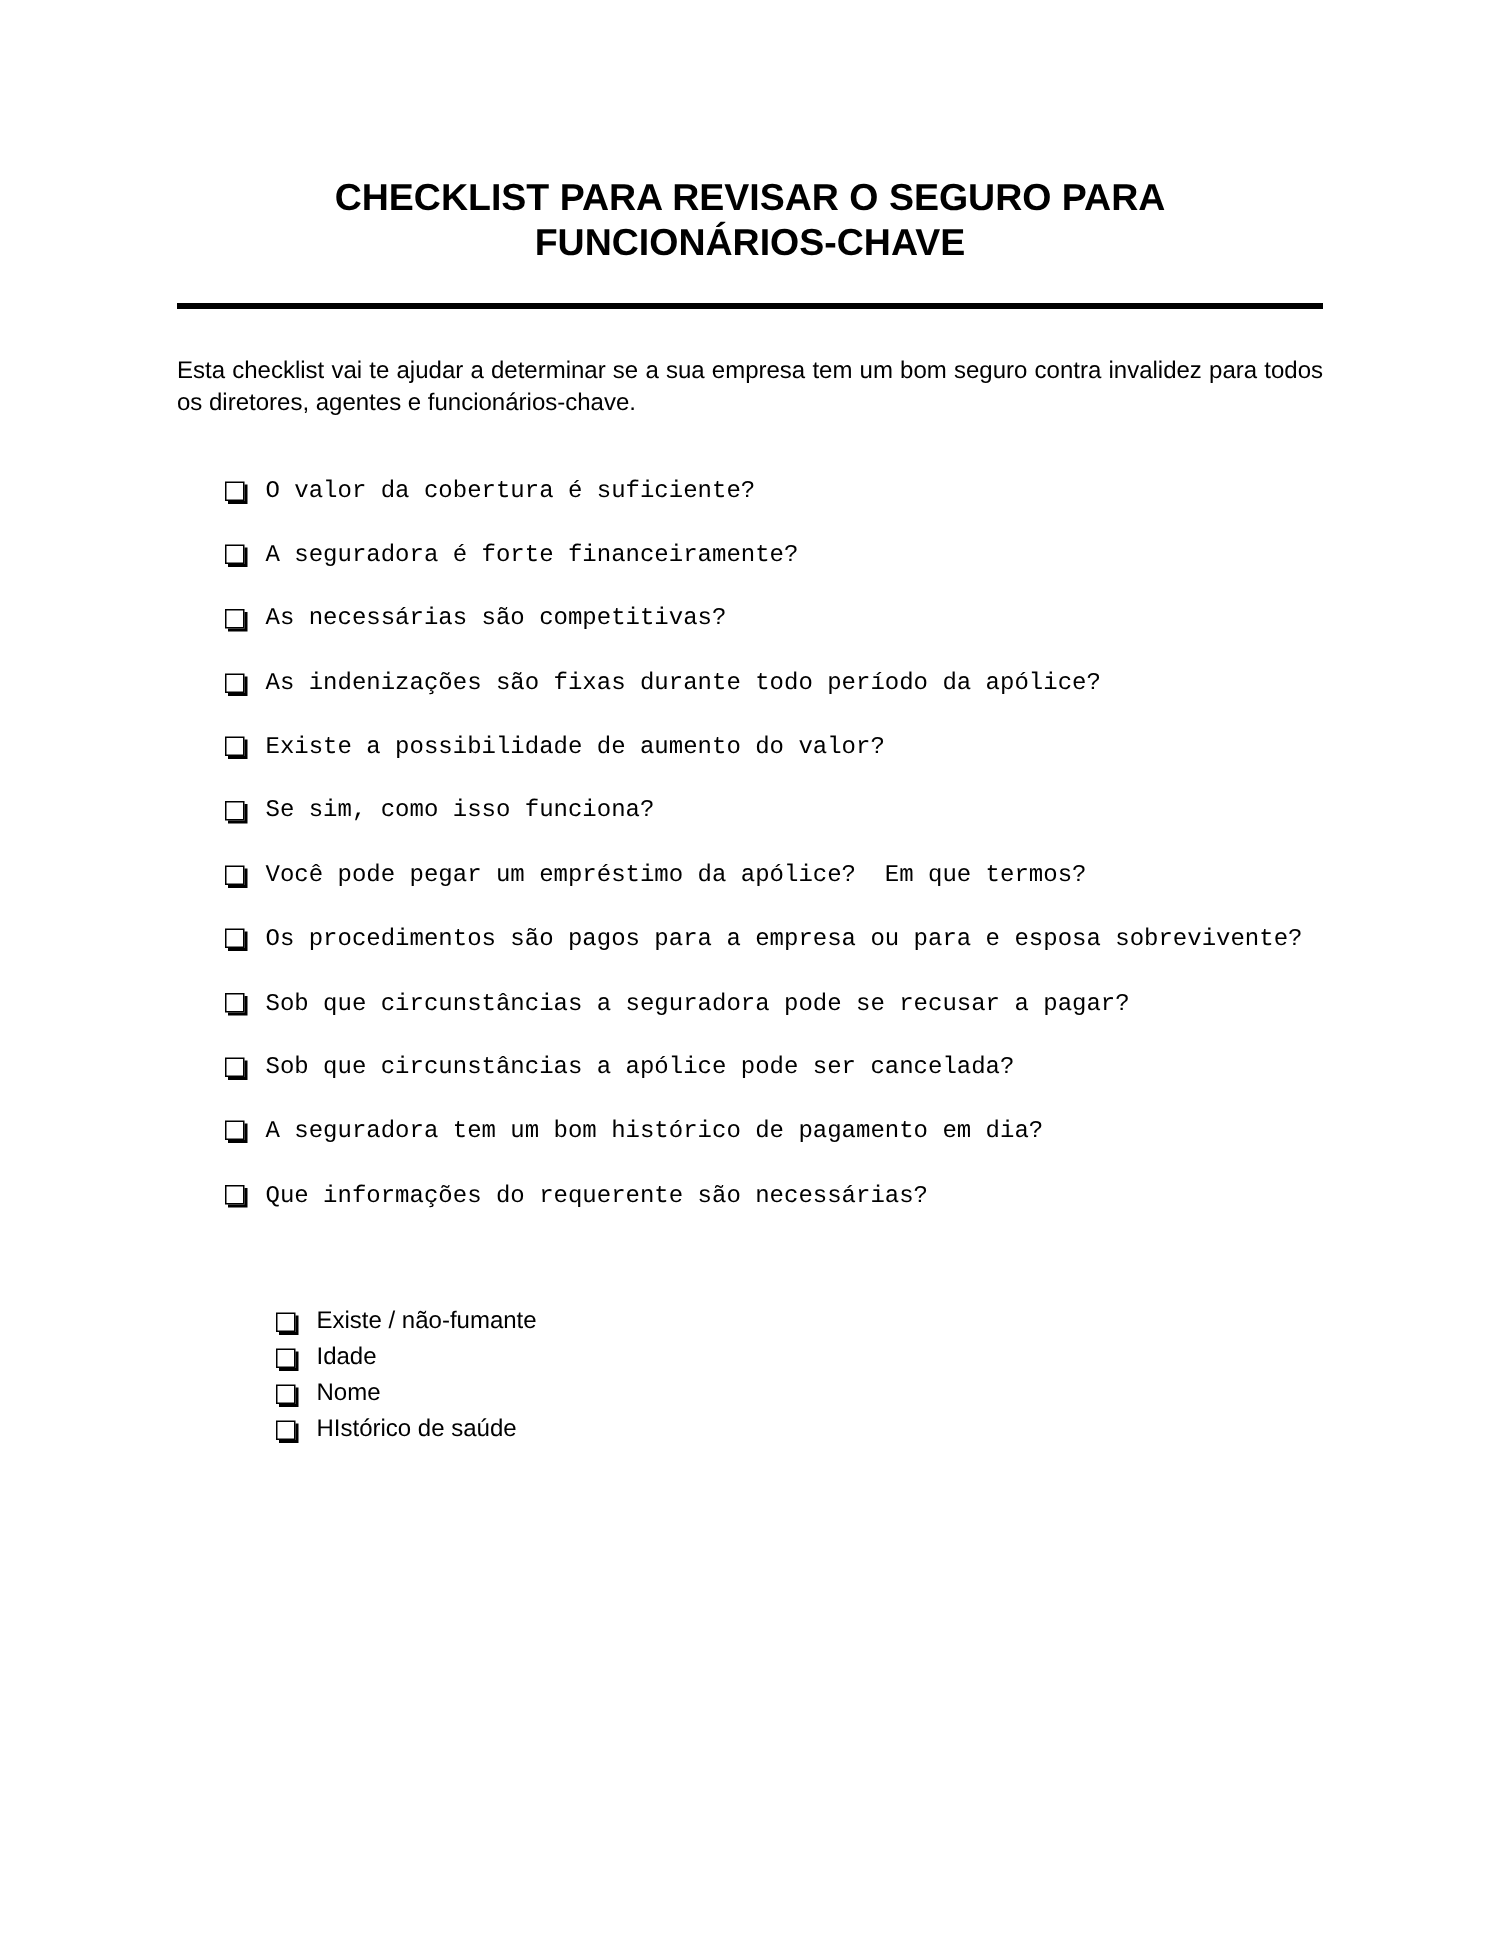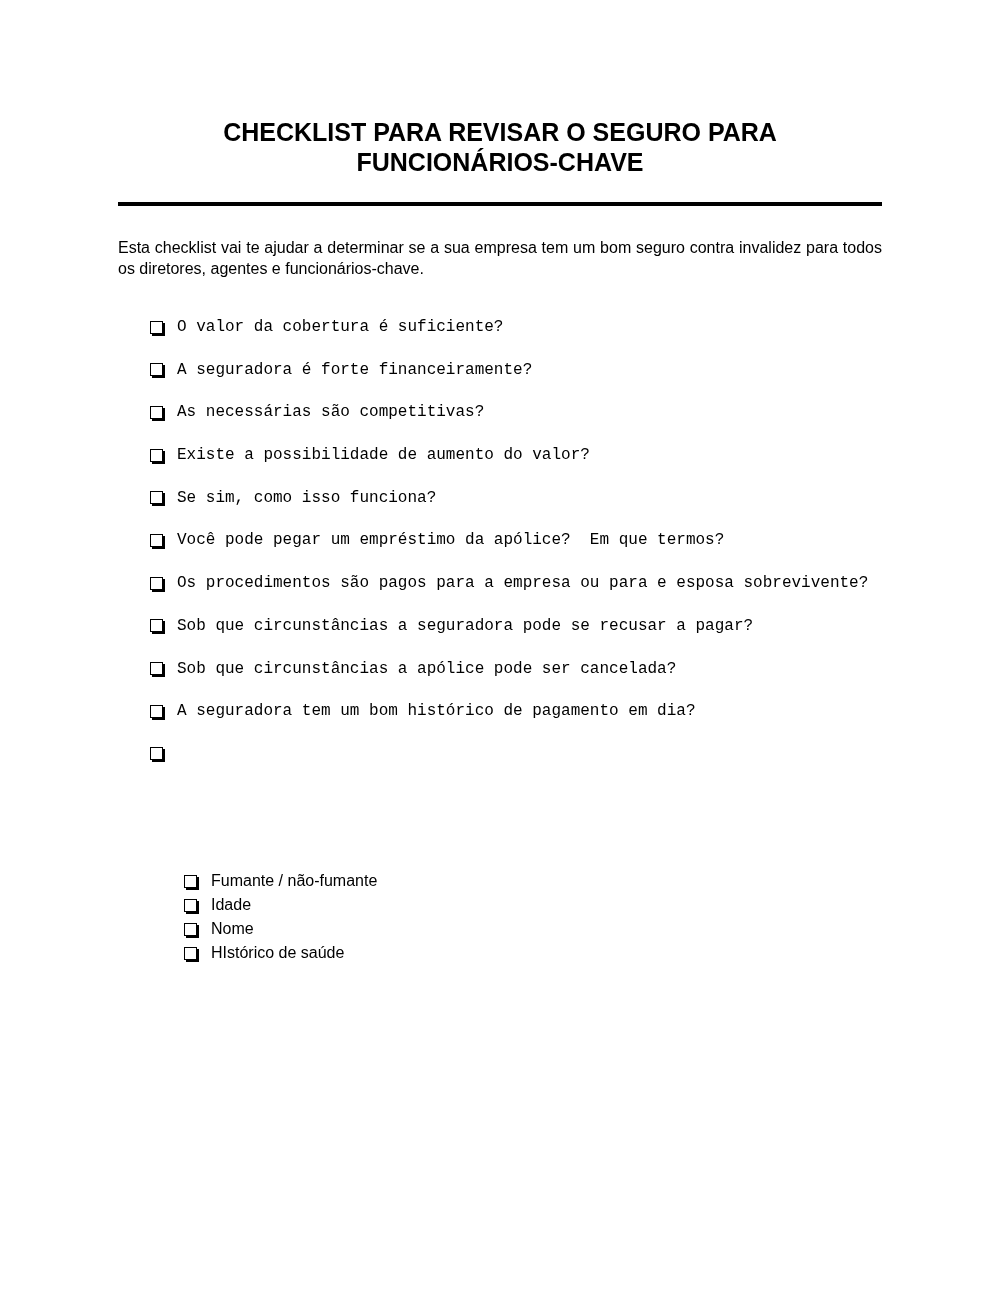--- a/index.html
+++ b/index.html
@@ -120,20 +120,24 @@
     <li class="check-item">
       <span class="checkbox"></span>
       <span>A seguradora é forte financeiramente?</span>
     </li>
     <li class="check-item">
       <span class="checkbox"></span>
       <span>As necessárias são competitivas?</span>
     </li>
     <li class="check-item">
       <span class="checkbox"></span>
+      <span>As indenizações são fixas durante todo período da apólice?</span>
+    </li>
+    <li class="check-item">
+      <span class="checkbox"></span>
       <span>Existe a possibilidade de aumento do valor?</span>
     </li>
     <li class="check-item">
       <span class="checkbox"></span>
       <span>Se sim, como isso funciona?</span>
     </li>
     <li class="check-item">
       <span class="checkbox"></span>
       <span style="white-space: pre;">Você pode pegar um empréstimo da apólice?  Em que termos?</span>
     </li>
@@ -148,27 +152,28 @@
     <li class="check-item">
       <span class="checkbox"></span>
       <span>Sob que circunstâncias a apólice pode ser cancelada?</span>
     </li>
     <li class="check-item">
       <span class="checkbox"></span>
       <span>A seguradora tem um bom histórico de pagamento em dia?</span>
     </li>
     <li class="check-item">
       <span class="checkbox"></span>
+      <span>Que informações do requerente são necessárias?</span>
     </li>
   </ul>
 
   <ul class="sublist">
     <li class="sub-item">
       <span class="checkbox"></span>
-      <span>Fumante / não-fumante</span>
+      <span>Existe / não-fumante</span>
     </li>
     <li class="sub-item">
       <span class="checkbox"></span>
       <span>Idade</span>
     </li>
     <li class="sub-item">
       <span class="checkbox"></span>
       <span>Nome</span>
     </li>
     <li class="sub-item">

